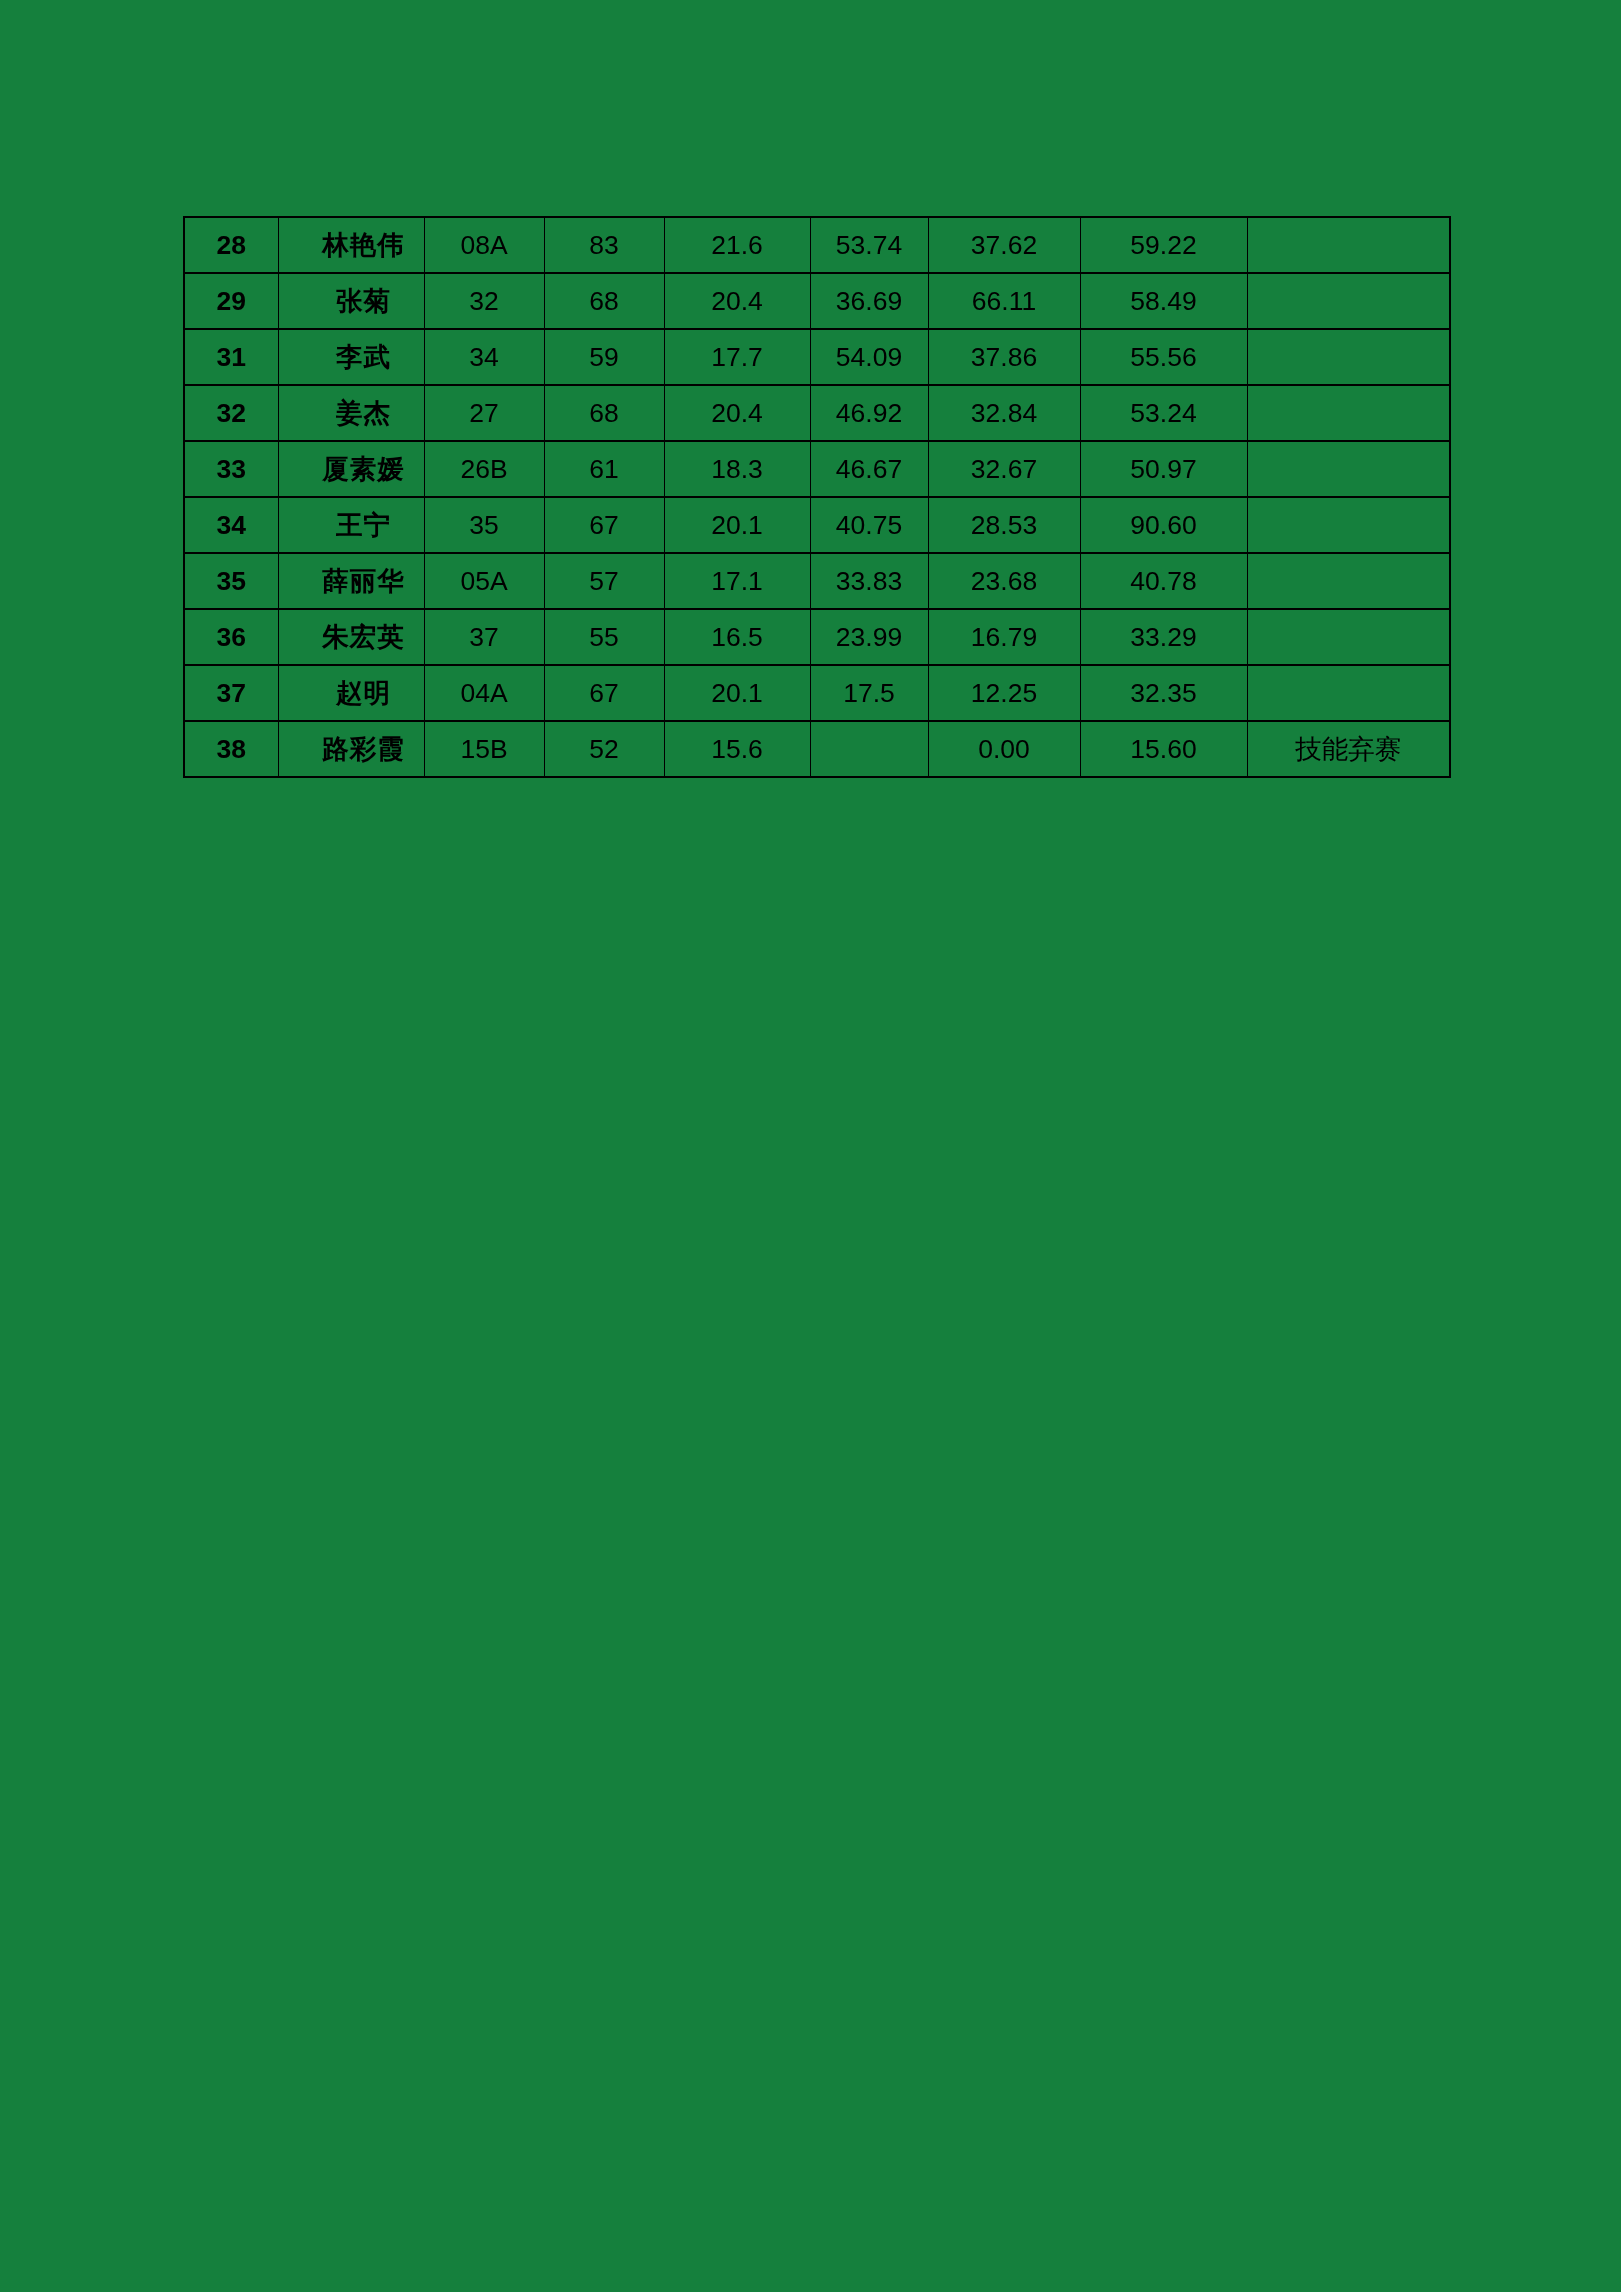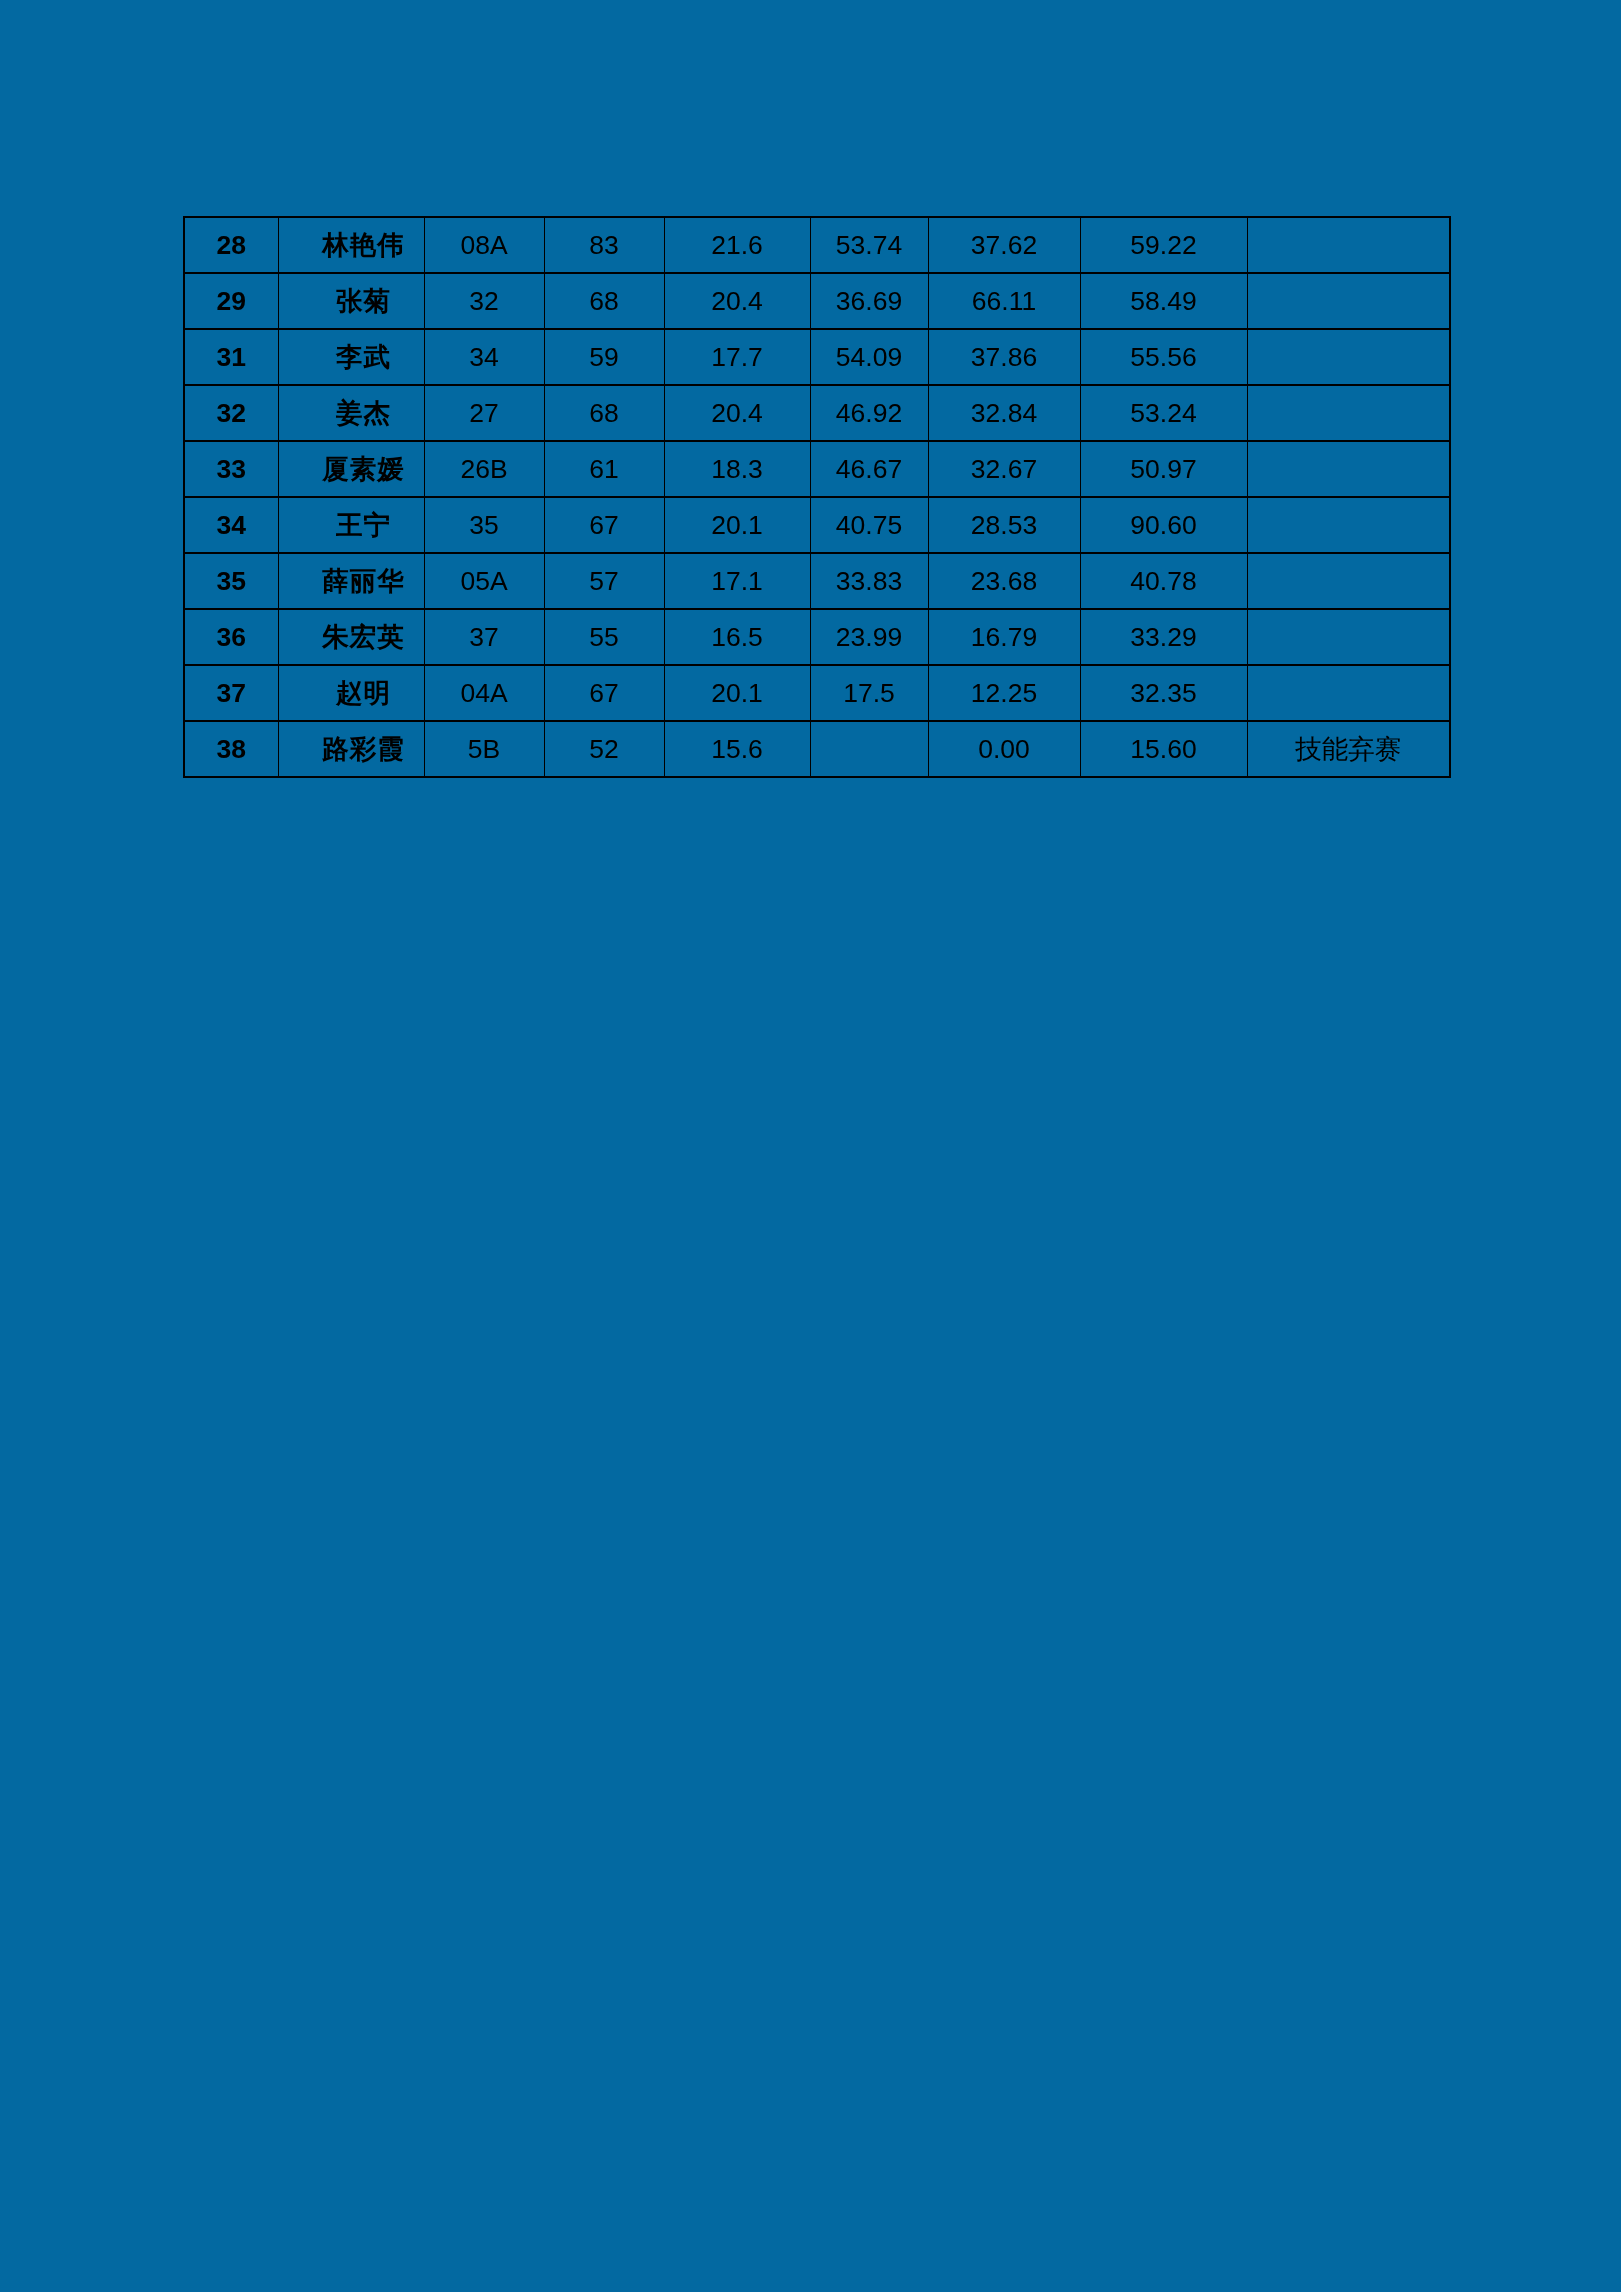--- a/index.html
+++ b/index.html
@@ -10,21 +10,21 @@
     width: 1621px;
     height: 2293px;
     background: #ffffff;
     position: relative;
     font-family: "Liberation Sans", "DejaVu Sans", sans-serif;
     color: #000000;
   }
   .page {
     position: absolute;
     inset: 0;
-    background: #0369a1;
+    background: #15803d;
   }
   table.score-table {
     position: absolute;
     left: 183px;
     top: 216px;
     width: 1264px;
     border-collapse: collapse;
     table-layout: fixed;
     border: 2.9px solid #000000;
   }
@@ -173,21 +173,21 @@
     <td class="c-s1">67</td>
     <td class="c-s2">20.1</td>
     <td class="c-s3">17.5</td>
     <td class="c-s4">12.25</td>
     <td class="c-s5">32.35</td>
     <td class="c-remark"></td>
   </tr>
         <tr>
     <td class="c-no">38</td>
     <td class="c-name">路彩霞</td>
-    <td class="c-code">5B</td>
+    <td class="c-code">15B</td>
     <td class="c-s1">52</td>
     <td class="c-s2">15.6</td>
     <td class="c-s3"></td>
     <td class="c-s4">0.00</td>
     <td class="c-s5">15.60</td>
     <td class="c-remark">技能弃赛</td>
   </tr>
       </tbody>
   </table>
 </div>

